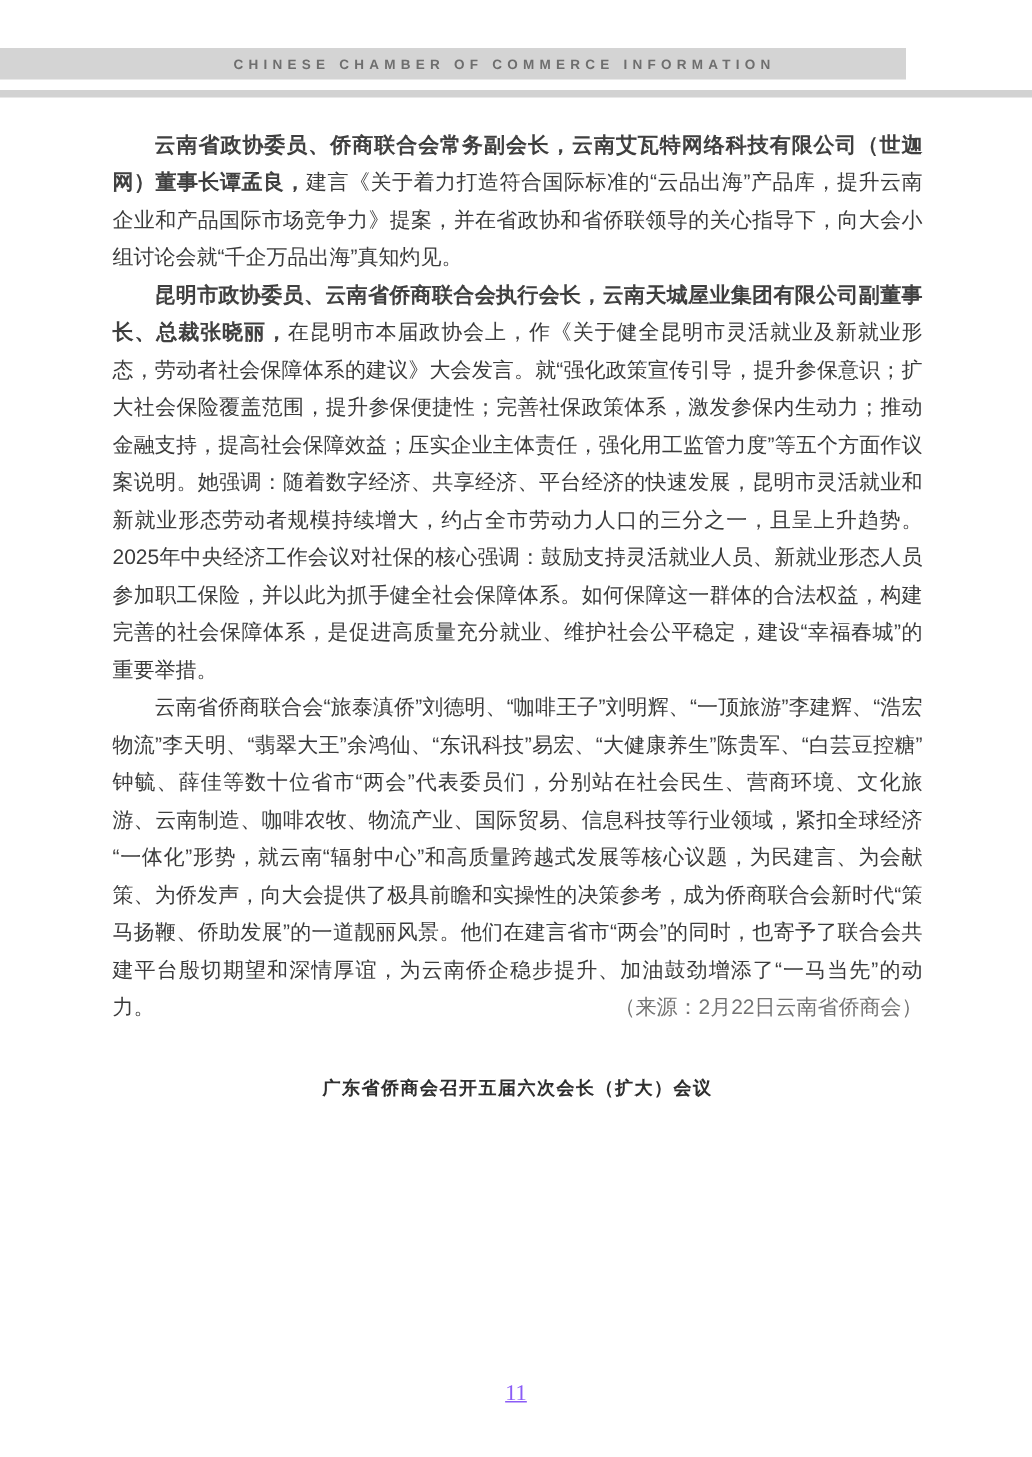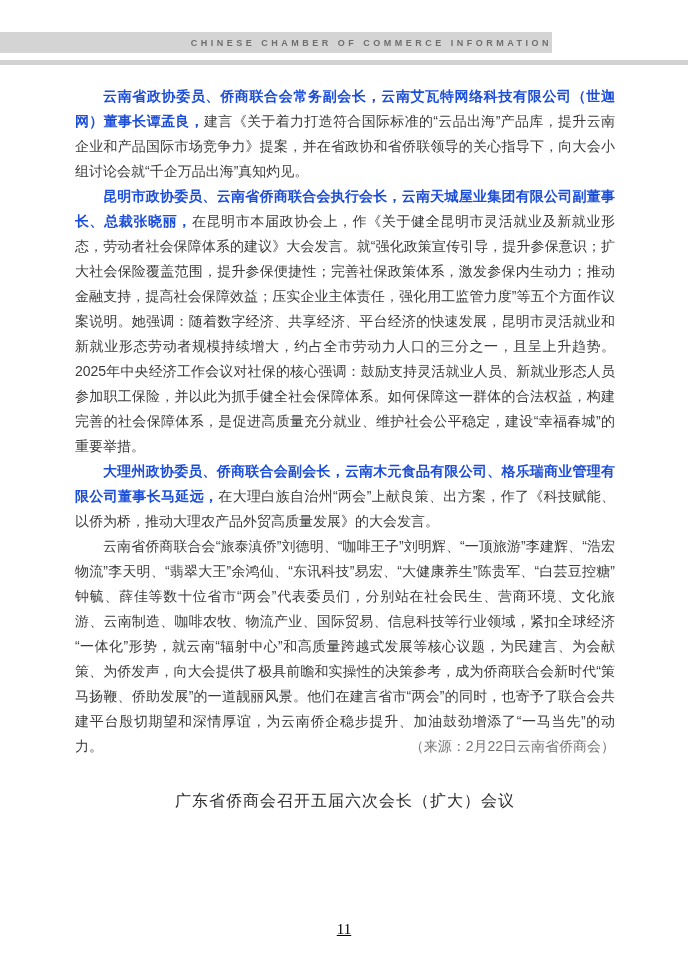--- a/index.html
+++ b/index.html
@@ -4,74 +4,73 @@
 <style>
   html,body { margin:0; padding:0; }
   body {
     width:688px; height:971px;
     background:#ffffff;
     position:relative;
     font-family:"Liberation Sans","DejaVu Sans",sans-serif;
     overflow:hidden;
   }
   .header-band {
-    position:absolute; top:32px; left:0; width:552px; height:21px;
+    position:absolute; top:32px; left:0; width:604px; height:21px;
     background:#d4d4d4;
     display:flex; align-items:center; justify-content:flex-end;
-    box-sizing:border-box;
+    padding-right:87px; box-sizing:border-box;
   }
   .header-band span {
     font-size:9px; font-weight:700; letter-spacing:3.5px;
     color:#6e6e6e; white-space:nowrap;
   }
   .header-rule {
     position:absolute; top:60px; left:0; width:688px; height:5px;
     background:#d2d2d2;
   }
   .content {
     position:absolute; top:84px; left:75px; width:540px;
     font-size:14px; line-height:25px; color:#3b3b3b;
     text-align:justify;
   }
   .content p { margin:0; padding:0; }
   .para.indent { text-indent:2em; }
-  .para b { color:#1d4ed8; }
+  .para b { color:#404040; }
   .source { float:right; color:#737373; }
   .section-title {
     text-align:center; text-indent:0;
-    font-size:16px; font-weight:400; color:#2e2e2e;
+    font-size:12px; font-weight:700; color:#2e2e2e;
     letter-spacing:1px;
     margin-top:29px !important;
   }
   .section-intro {
     margin-top:17px !important;
     white-space:nowrap; overflow:hidden;
   }
   .page-number {
     position:absolute; top:921px; left:0; width:688px;
     text-align:center;
     font-family:"Liberation Serif","DejaVu Serif",serif;
-    font-size:15px; color:#000000;text-decoration:underline;
+    font-size:15px; color:#8b5cf6;text-decoration:underline;
   }
 </style>
 </head>
 <body>
 
 <header class="header-band">
   <span>CHINESE CHAMBER OF COMMERCE INFORMATION</span>
 </header>
 <div class="header-rule"></div>
 
 <main class="content">
 
   <p class="para indent"><b>云南省政协委员、侨商联合会常务副会长，云南艾瓦特网络科技有限公司（世迦网）董事长谭孟良，</b><span>建言《关于着力打造符合国际标准的“云品出海”产品库，提升云南企业和产品国际市场竞争力》提案，并在省政协和省侨联领导的关心指导下，向大会小组讨论会就“千企万品出海”真知灼见。</span></p>
 
   <p class="para indent"><b>昆明市政协委员、云南省侨商联合会执行会长，云南天城屋业集团有限公司副董事长、总裁张晓丽，</b><span>在昆明市本届政协会上，作《关于健全昆明市灵活就业及新就业形态，劳动者社会保障体系的建议》大会发言。就“强化政策宣传引导，提升参保意识；扩大社会保险覆盖范围，提升参保便捷性；完善社保政策体系，激发参保内生动力；推动金融支持，提高社会保障效益；压实企业主体责任，强化用工监管力度”等五个方面作议案说明。她强调：随着数字经济、共享经济、平台经济的快速发展，昆明市灵活就业和新就业形态劳动者规模持续增大，约占全市劳动力人口的三分之一，且呈上升趋势。2025年中央经济工作会议对社保的核心强调：鼓励支持灵活就业人员、新就业形态人员参加职工保险，并以此为抓手健全社会保障体系。如何保障这一群体的合法权益，构建完善的社会保障体系，是促进高质量充分就业、维护社会公平稳定，建设“幸福春城”的重要举措。</span></p>
 
-  <p class="para indent"><b>大理州政协委员、侨商联合会副会长，云南木元食品有限公司、格乐瑞商业管理有限公司董事长马延远，</b><span>在大理白族自治州“两会”上献良策、出方案，作了《科技赋能、以侨为桥，推动大理农产品外贸高质量发展》的大会发言。</span></p>
 
   <p class="para indent"><span>云南省侨商联合会“旅泰滇侨”刘德明、“咖啡王子”刘明辉、“一顶旅游”李建辉、“浩宏物流”李天明、“翡翠大王”余鸿仙、“东讯科技”易宏、“大健康养生”陈贵军、“白芸豆控糖”钟毓、薛佳等数十位省市“两会”代表委员们，分别站在社会民生、营商环境、文化旅游、云南制造、咖啡农牧、物流产业、国际贸易、信息科技等行业领域，紧扣全球经济“一体化”形势，就云南“辐射中心”和高质量跨越式发展等核心议题，为民建言、为会献策、为侨发声，向大会提供了极具前瞻和实操性的决策参考，成为侨商联合会新时代“策马扬鞭、侨助发展”的一道靓丽风景。他们在建言省市“两会”的同时，也寄予了联合会共建平台殷切期望和深情厚谊，为云南侨企稳步提升、加油鼓劲增添了“一马当先”的动力。</span><span class="source">（来源：2月22日云南省侨商会）</span></p>
 
   <p class="para section-title">广东省侨商会召开五届六次会长（扩大）会议</p>
 
 </main>
 
 <footer class="page-number">11</footer>
 
 </body></html>

